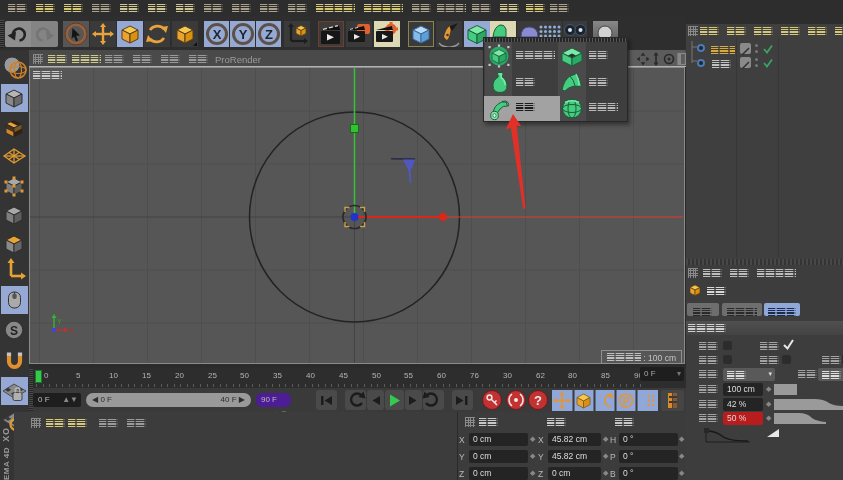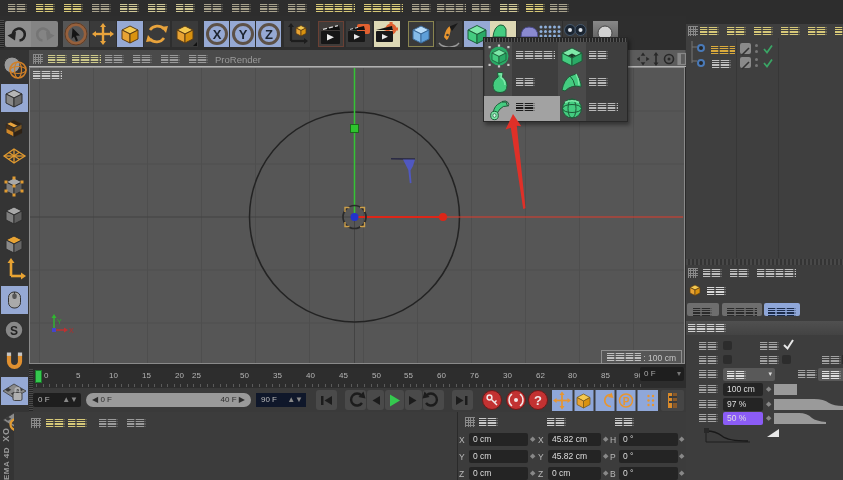--- a/index.html
+++ b/index.html
@@ -414,40 +414,40 @@
 <div class="abs" style="left:29px;top:388px;width:657px;height:24px;background:#3a3a3a"></div>
 <div id="timeline">
 <div class="abs" style="left:29px;top:369px;width:4px;height:42px;background:repeating-linear-gradient(to bottom,#4a4a4a 0 1px,#262626 1px 2px)"></div>
 <div class="abs" style="left:35px;top:370px;width:7px;height:13px;background:#35c94f;border:1px solid #1a7a2a"></div>
 <div id="ruler" style="position:absolute;left:0;top:371px;color:#b4b4b4;font-size:8px">
         <span class="abs" style="left:44px">0</span>
         <span class="abs" style="left:76px">5</span>
         <span class="abs" style="left:109px">10</span>
         <span class="abs" style="left:142px">15</span>
         <span class="abs" style="left:175px">20</span>
-        <span class="abs" style="left:192px">25</span>
+        <span class="abs" style="left:208px">25</span>
         <span class="abs" style="left:240px">50</span>
         <span class="abs" style="left:273px">35</span>
         <span class="abs" style="left:306px">40</span>
         <span class="abs" style="left:339px">45</span>
         <span class="abs" style="left:372px">50</span>
         <span class="abs" style="left:404px">55</span>
         <span class="abs" style="left:437px">60</span>
         <span class="abs" style="left:470px">76</span>
         <span class="abs" style="left:503px">30</span>
         <span class="abs" style="left:536px">62</span>
         <span class="abs" style="left:568px">80</span>
         <span class="abs" style="left:601px">85</span>
         <span class="abs" style="left:634px">90</span>
       </div>
 <div class="abs" style="left:36px;top:384px;width:610px;height:3px;background:repeating-linear-gradient(to right,#5a5a5a 0 1px,transparent 1px 6.56px)"></div>
 <div class="abs" style="left:640px;top:367px;width:44px;height:14px;background:#1e1e1e;border-radius:2px;color:#aaa;font-size:8px;line-height:13px;padding-left:4px">0 F<span style="float:right;margin-right:3px;color:#777">▾</span></div>
 <div class="abs" style="left:33px;top:393px;width:48px;height:14px;background:#1e1e1e;border-radius:2px;color:#bbb;font-size:8px;line-height:14px;padding-left:5px">0 F<span style="float:right;margin-right:3px;color:#888">▲▼</span></div>
 <div class="abs" style="left:86px;top:393px;width:165px;height:14px;background:#9a9a9a;border-radius:7px;color:#2e2e2e;font-size:8px;line-height:14px"><span style="margin-left:6px">◀ 0 F</span><span style="float:right;margin-right:6px">40 F ▶</span></div>
-<div class="abs" style="left:256px;top:393px;width:50px;height:14px;background:#0f172a;border-radius:0;color:#bbb;font-size:8px;line-height:14px;padding-left:5px">90 F<span style="float:right;margin-right:3px;color:#888">▲▼</span></div>
+<div class="abs" style="left:256px;top:393px;width:35px;height:14px;background:#4c1d95;border-radius:6px;color:#bbb;font-size:8px;line-height:14px;padding-left:5px">90 F<span style="float:right;margin-right:3px;color:#888">▲▼</span></div>
 <svg class="abs" style="left:314px;top:390px" width="160" height="21" viewBox="0 0 160 21">
 <g fill="#4a4a4a">
           <rect x="2" y="0" width="21" height="20" rx="3"></rect>
           <rect x="31" y="0" width="21" height="20" rx="3"></rect>
           <rect x="53" y="0" width="17" height="20" rx="3"></rect>
           <rect x="71" y="0" width="19" height="20" rx="3"></rect>
           <rect x="91" y="0" width="17" height="20" rx="3"></rect>
           <rect x="109" y="0" width="21" height="20" rx="3"></rect>
           <rect x="138" y="0" width="21" height="20" rx="3"></rect>
         </g>
@@ -640,27 +640,27 @@
         <div class="abs" style="left:156px;top:17px;width:2px;height:9px;background:#2c2c2c"></div>
 <span class="abs zh zh2" style="left:13px;top:32px"></span>
         <div class="abs" style="left:37px;top:30px;width:52px;height:13px;background:#595959;border-radius:2px"><span class="zh zh2" style="color:#ddd;margin:3px 0 0 4px"></span><span style="float:right;margin:2px 3px 0 0;color:#ddd;font-size:7px">▾</span></div>
 <span class="abs zh zh2" style="left:112px;top:32px"></span>
         <div class="abs" style="left:132px;top:30px;width:26px;height:13px;background:#595959;border-radius:2px 0 0 2px"><span class="zh zh2" style="color:#ddd;margin:3px 0 0 4px"></span></div>
 <span class="abs zh zh2" style="left:13px;top:47px"></span>
         <div class="abs" style="left:37px;top:45px;width:40px;height:13px;background:#242424;border-radius:2px;color:#ddd;line-height:13px;padding-left:4px">100 cm</div>
         <span class="abs" style="left:80px;top:47px;color:#888;font-size:7px">◆</span>
         <div class="abs" style="left:88px;top:46px;width:23px;height:11px;background:#9a9a9a"></div>
 <span class="abs zh zh2" style="left:13px;top:62px"></span>
-        <div class="abs" style="left:37px;top:60px;width:40px;height:13px;background:#242424;border-radius:2px;color:#ddd;line-height:13px;padding-left:4px">97 %</div>
+        <div class="abs" style="left:37px;top:60px;width:40px;height:13px;background:#242424;border-radius:2px;color:#ddd;line-height:13px;padding-left:4px">42 %</div>
         <span class="abs" style="left:80px;top:62px;color:#888;font-size:7px">◆</span>
         <svg class="abs" style="left:88px;top:61px" width="69" height="11">
           <path d="M0 0 L69 0 L69 4 Q60 4 55 7 Q50 11 40 11 L0 11 Z" fill="#9a9a9a" transform="scale(1,-1) translate(0,-11)"></path>
         </svg>
 <span class="abs zh zh2" style="left:13px;top:76px"></span>
-        <div class="abs" style="left:37px;top:74px;width:40px;height:13px;background:#8b5cf6;border-radius:2px;color:#ddd;line-height:13px;padding-left:4px">50 %</div>
+        <div class="abs" style="left:37px;top:74px;width:40px;height:13px;background:#b91c1c;border-radius:2px;color:#ddd;line-height:13px;padding-left:4px">50 %</div>
         <span class="abs" style="left:80px;top:76px;color:#888;font-size:7px">◆</span>
         <svg class="abs" style="left:88px;top:75px" width="52" height="11">
           <path d="M0 0 L52 0 L52 2 Q42 3 38 6 Q33 11 25 11 L0 11 Z" fill="#9a9a9a" transform="scale(1,-1) translate(0,-11)"></path>
         </svg>
 <svg class="abs" style="left:18px;top:90px" width="50" height="18">
           <path d="M2 2 L2 14 L46 14" stroke="#1e1e1e" fill="none"></path>
           <path d="M2 3 Q12 3 18 8 Q24 13 44 13" stroke="#191919" fill="none" stroke-width="1.4"></path>
           <rect x="0" y="0" width="5" height="5" fill="#282828"></rect>
         </svg>
 <svg class="abs" style="left:80px;top:90px" width="14" height="10">

